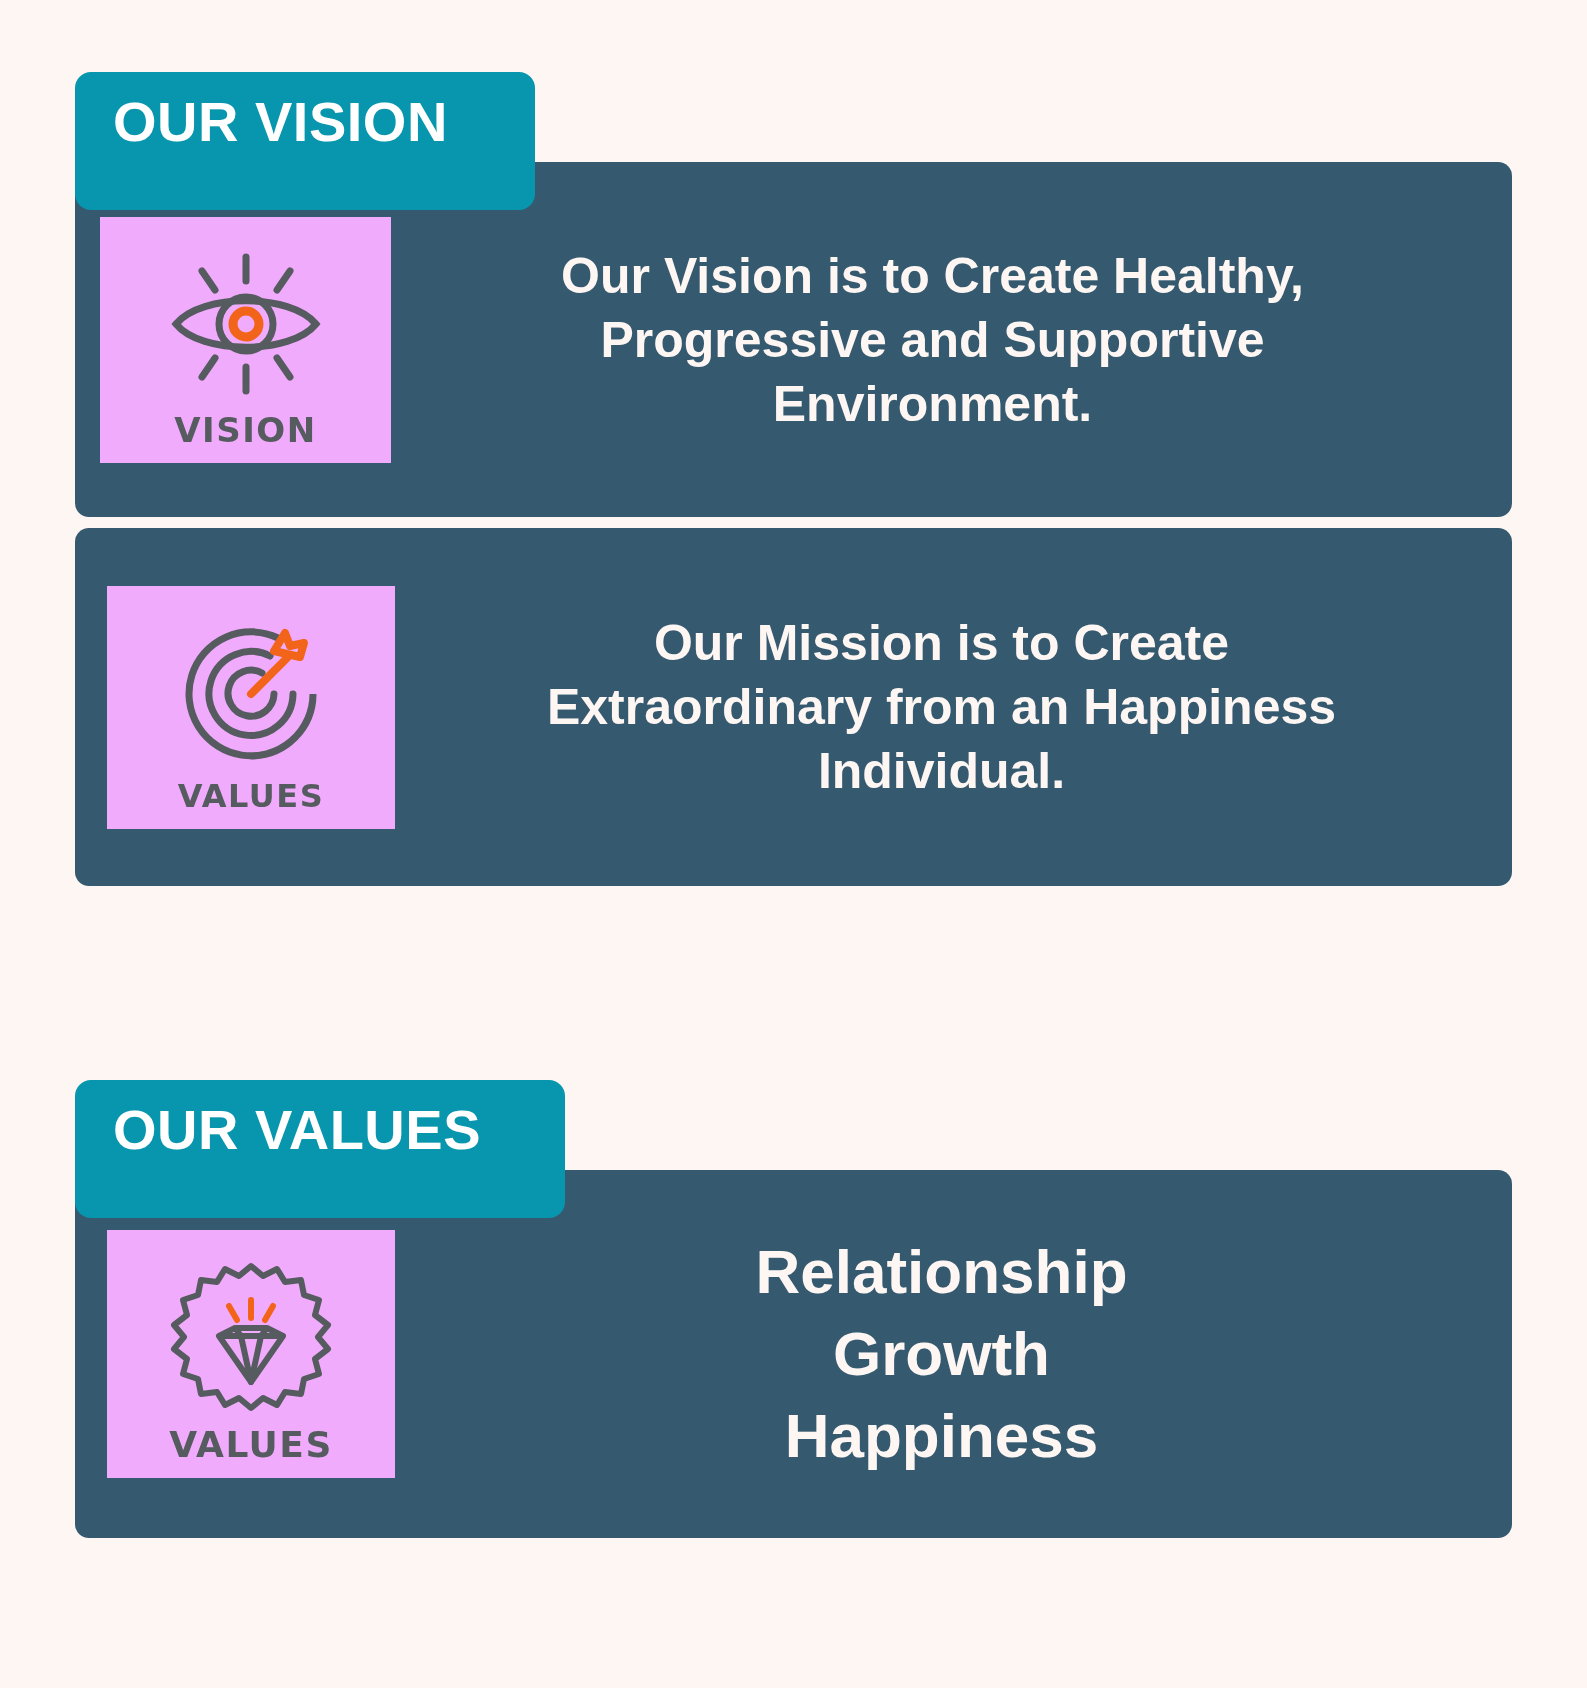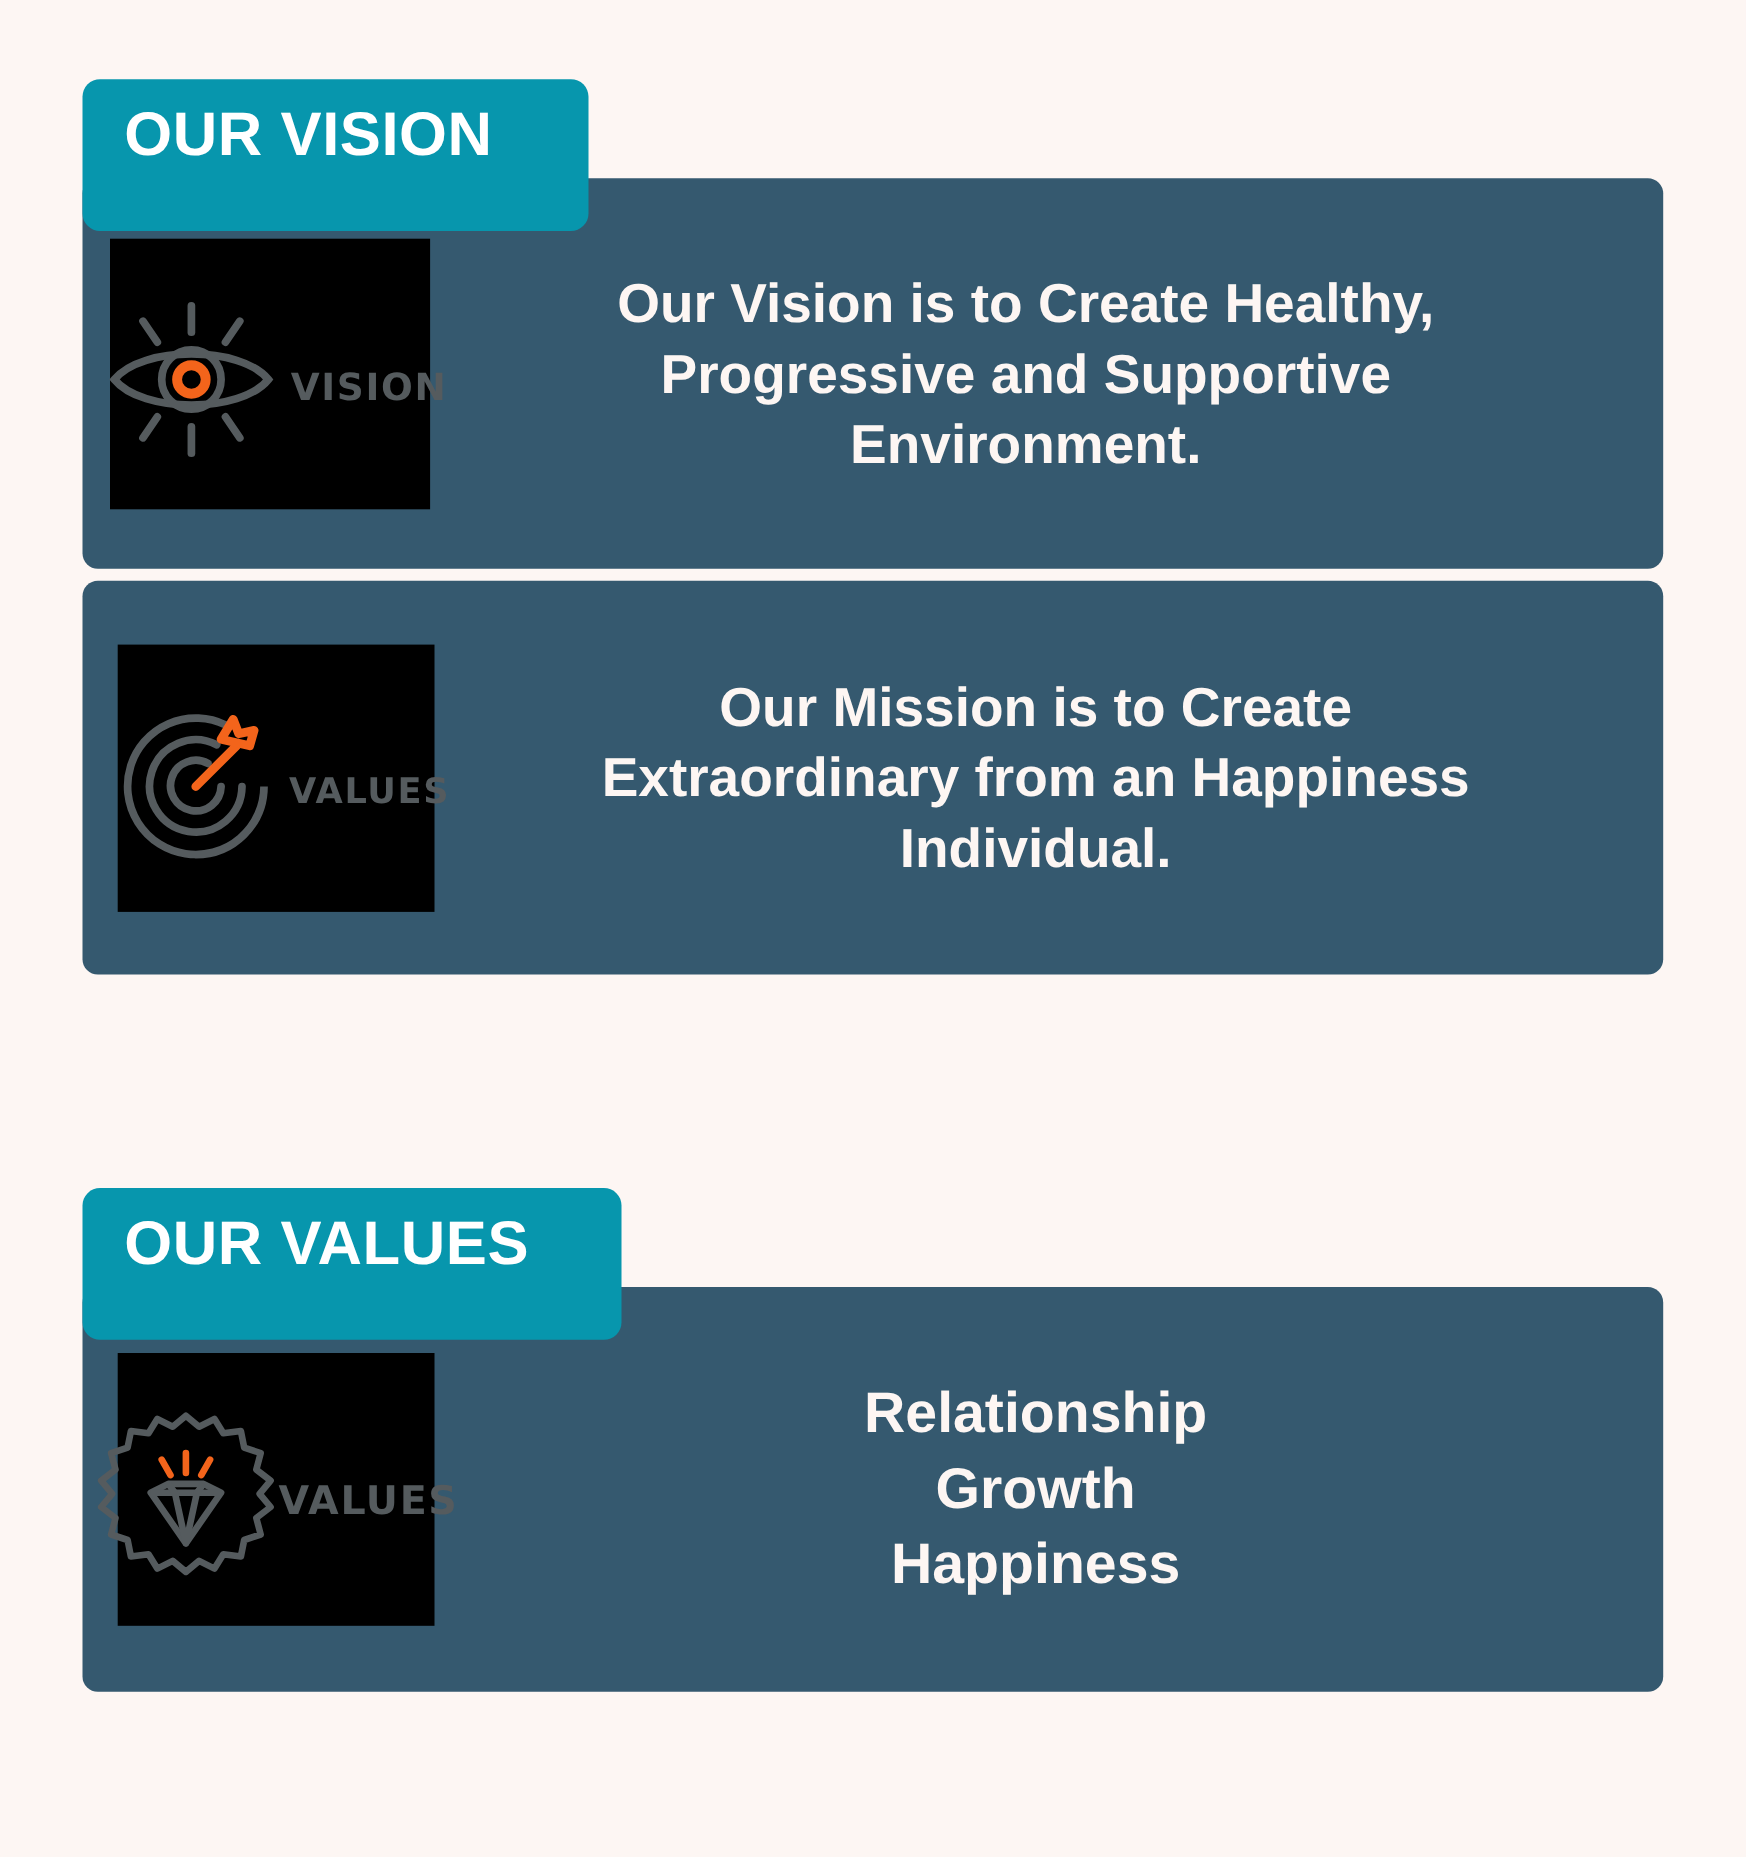--- a/index.html
+++ b/index.html
@@ -45,24 +45,24 @@
     margin-top: -48px;
     z-index: 1;
     background: #35596f;
     border-radius: 14px;
     box-sizing: border-box;
     display: flex;
     align-items: center;
   }
 
   .icon-box {
-    background: #000000;
+    background: #f0abfc;
     box-sizing: border-box;
     display: flex;
-    flex-direction: row;
+    flex-direction: column;
     align-items: center;
     justify-content: center;
     flex: 0 0 auto;
   }
 
   .icon-art {
     display: block;
   }
 
   .icon-caption {
@@ -140,21 +140,21 @@
     height: 368px;
     padding-left: 32px;
     padding-right: 30px;
   }
   #sec-values .icon-box {
     width: 288px;
     height: 248px;
     padding-top: 14px;
   }
   #sec-values .card-text {
-    font-size: 52px;
+    font-size: 62px;
     padding: 0 26px 0 32px;
   }
   #sec-values .value-line { display: block; line-height: 1.32; }
 
   .nowrap-br { display: block; }
 </style>
 </head>
 <body>
 
 <div class="page">

